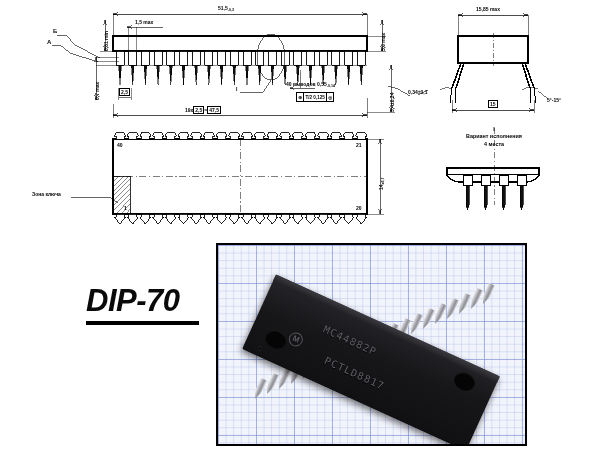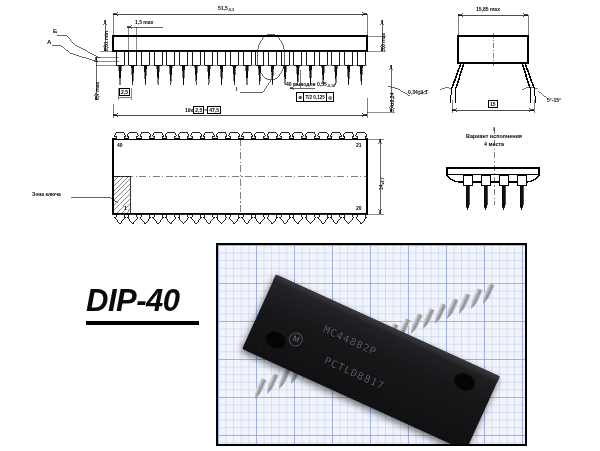--- a/index.html
+++ b/index.html
@@ -508,21 +508,21 @@
 
     <div class="dimtxt" style="left:32px; top:192px;">Зона ключа</div>
 
     <div class="note-block" style="left:452px; top:126px; width:84px;">
       <div>I</div>
       <div>Вариант исполнения</div>
       <div>4 места</div>
     </div>
   </div>
 
-  <div class="title-dip">DIP-40</div>
+  <div class="title-dip">DIP-70</div>
   <div class="title-rule"></div>
 
   <div class="photo-panel">
     <div class="graphpaper"></div>
 
     <div class="chip-wrap">
 
       <div class="pins">
         <div class="pin" style="left:38px;  top:133px; transform:rotate(24.5deg);"></div>
         <div class="pin" style="left:50px;  top:128px; transform:rotate(24.5deg);"></div>

